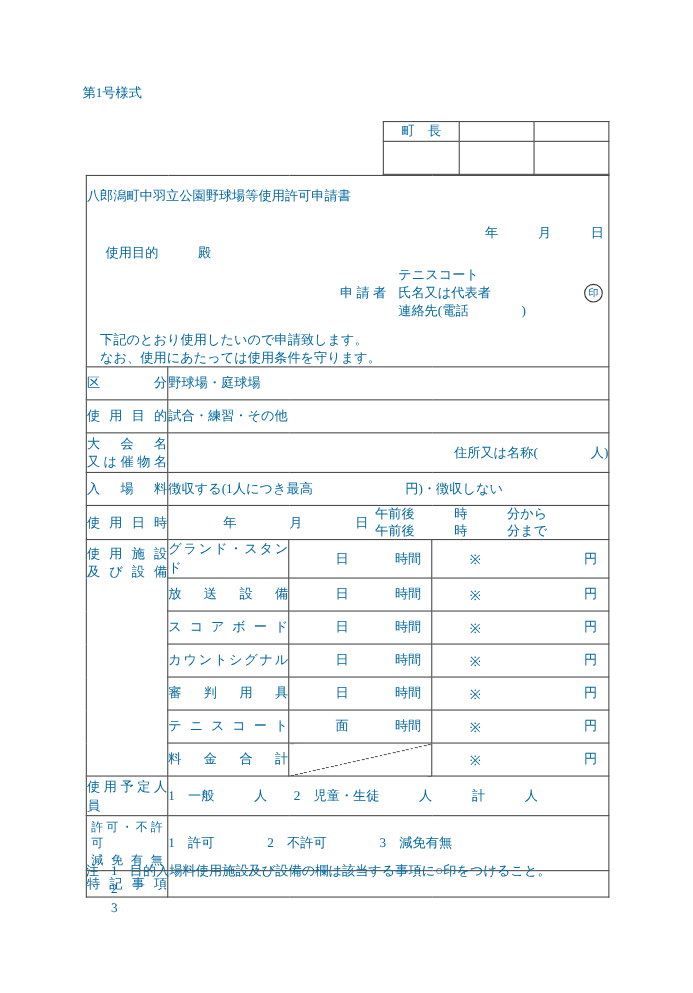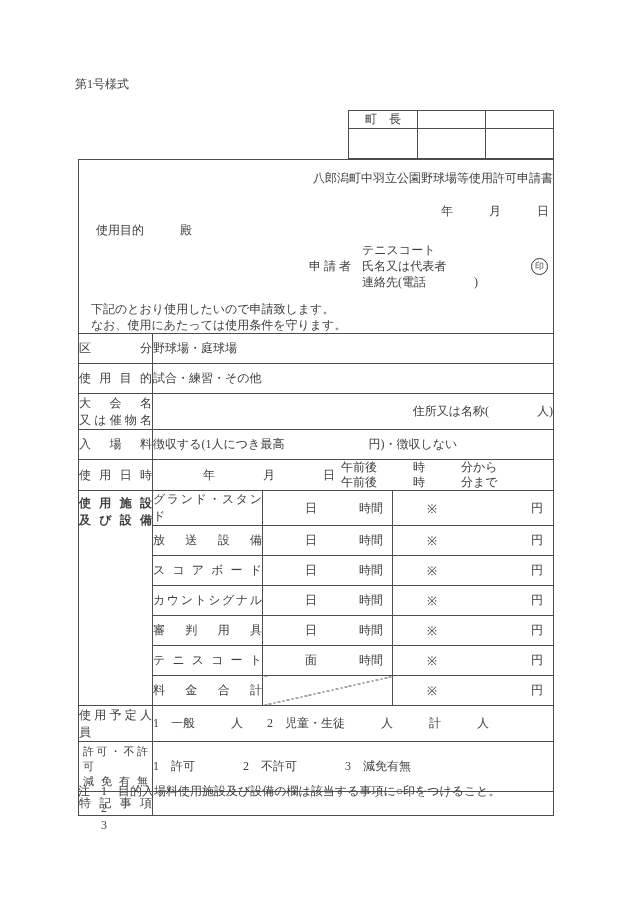--- a/index.html
+++ b/index.html
@@ -1,44 +1,44 @@
 <!DOCTYPE html>
 <html><head>
 <meta charset="utf-8">
 <style>
   html,body{margin:0;padding:0;background:#fff;}
   .page{
     position:relative;width:630px;height:903px;background:#fff;overflow:hidden;
-    font-family:"Liberation Serif","DejaVu Serif",serif;color:#404040;font-size:12px;
+    font-family:"Liberation Serif","DejaVu Serif",serif;color:#0369a1;font-size:12px;
   }
   .pre{white-space:pre-line;}
   .form-no{position:absolute;left:75px;top:76px;}
 
   
   .approval{position:absolute;left:348px;top:110px;border-collapse:collapse;font-family:Liberation Mono, monospace;}
   .approval td{border:1px solid #4d4d4d;text-align:center;padding:0;font-size:12px;}
 
   
   .main{position:absolute;left:78px;top:159px;width:475px;border-collapse:collapse;table-layout:fixed;}
   .main td{border:1px solid #4d4d4d;padding:0;vertical-align:middle;font-size:12px;}
 
   .hdr{vertical-align:top;}
-  .title{text-align:right;margin-top:10px;}
+  .title{text-align:left;margin-top:10px;}
   .date-line{text-align:right;padding-right:4px;margin-top:16px;}
   .addressee{margin-left:17px;margin-top:2px;}
   .app-row{display:flex;align-items:center;padding-left:230px;margin-top:4px;}
   .app-label{letter-spacing:0;white-space:pre;}
   .app-lines{margin-left:11px;width:186px;line-height:15px;}
   .app-line2{display:flex;justify-content:space-between;align-items:center;}
   .seal{width:15px;height:15px;border:1px solid #333;border-radius:50%;
         font-size:9px;line-height:15px;text-align:center;flex:0 0 auto;}
   .intro{margin-left:12px;margin-top:11px;line-height:16px;}
 
   .cell-a{padding:2px 5px;text-align:justify;text-align-last:justify;white-space:pre-line;}
-  .cell-a.top{vertical-align:top;padding-top:4px;font-weight:bold;}
+  .cell-a.top{vertical-align:top;padding-top:4px;}
   .cell-a.sm{font-size:11px;padding:2px 4px;}
   .val{padding-left:8px;}
   .ev-note{text-align:right;padding-right:8px;}
 
   .dt{display:flex;align-items:center;}
   .dt-date{margin-left:50px;white-space:pre;}
   .dt-times{margin-left:6px;white-space:pre-line;line-height:15px;}
 
   .fname{padding:0 5px;font-size:11px;text-align:justify;text-align-last:justify;}
   .unit{display:flex;padding-left:42px;}

